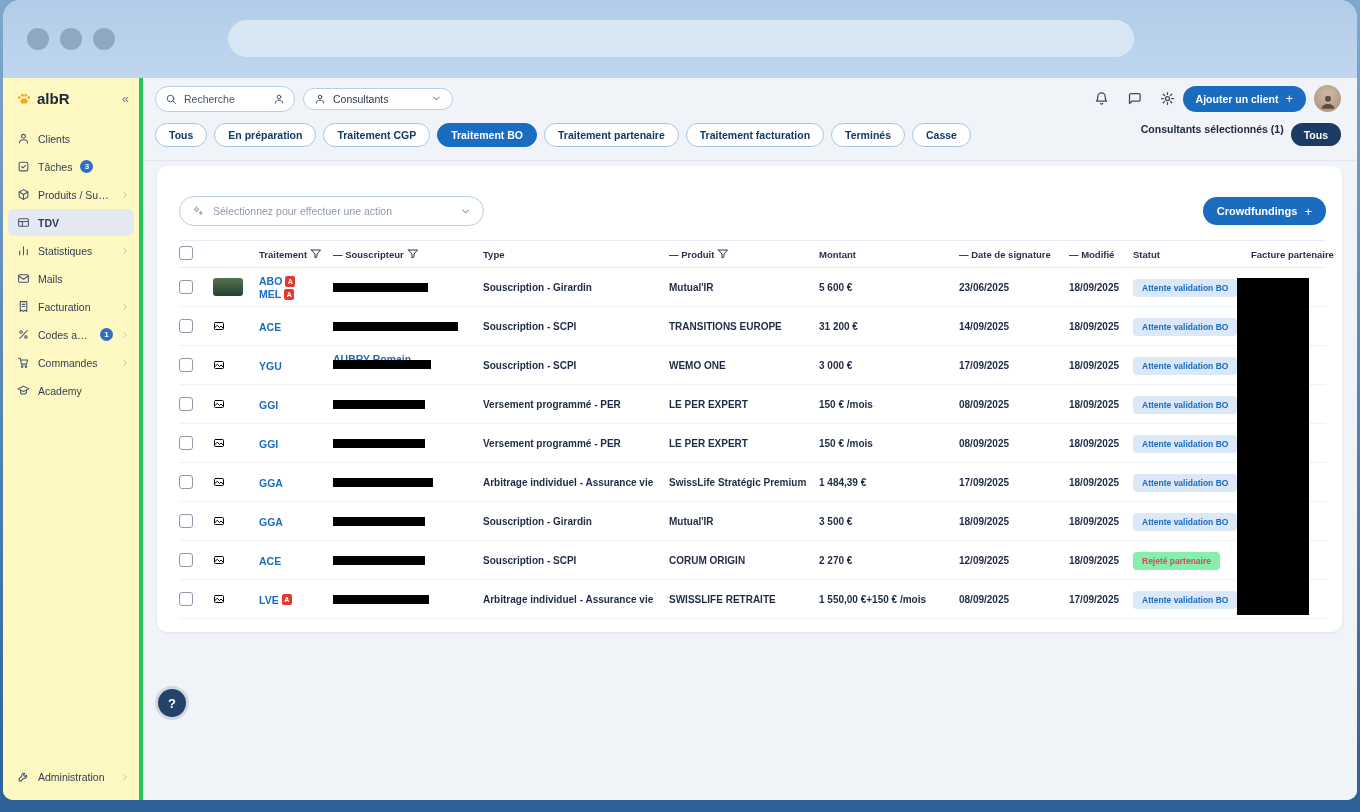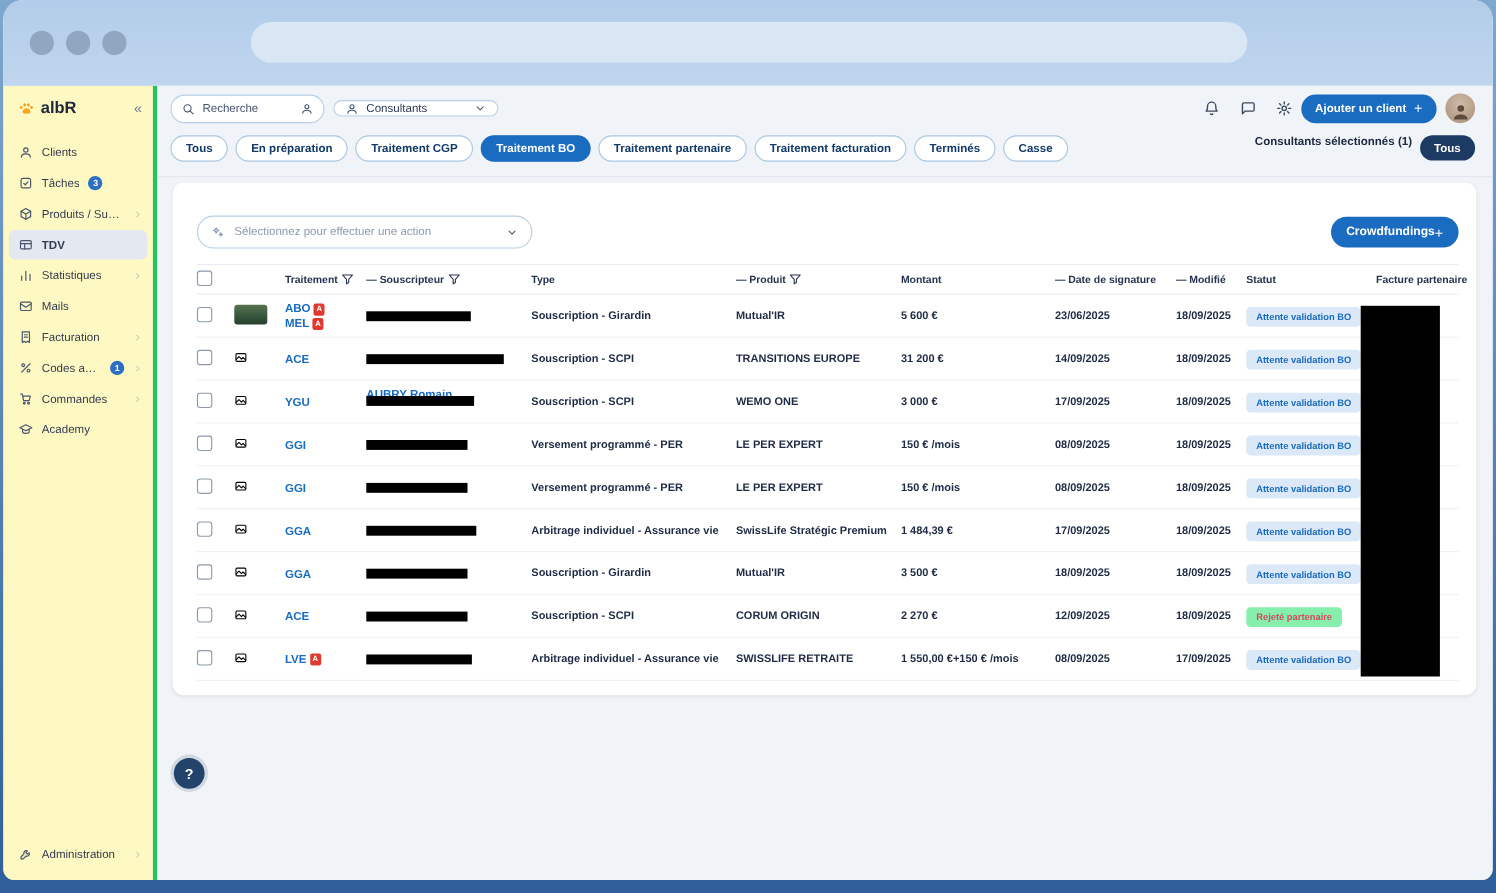--- a/index.html
+++ b/index.html
@@ -25,21 +25,21 @@
   .side-badge{background:#2f6fc1;color:#fff;font-size:8px;min-width:13px;height:13px;border-radius:7px;display:inline-flex;align-items:center;justify-content:center;font-weight:bold;flex:0 0 auto}
   .side-chev{margin-left:auto;width:8px!important;height:8px!important;color:#98a4b6!important;flex:0 0 8px!important}
   .side-bottom{margin-top:auto}
   
   .main{flex:1;display:flex;flex-direction:column;position:relative;min-width:0;background:#f0f3f7}
   .header{padding:7px 16px 13px 12px;border-bottom:1px solid #e2e7ee}
   .hrow1{display:flex;align-items:center;gap:8px}
   .search-pill{display:flex;align-items:center;gap:7px;width:140px;height:26px;border:1px solid #b7cfe6;border-radius:14px;background:#fff;padding:0 9px}
   .search-pill input{border:none;outline:none;flex:1;min-width:0;font-size:10.5px;color:#3c4a61;font-family:"Liberation Sans",sans-serif;background:transparent}
   .search-pill input::placeholder{color:#45546e}
-  .select-pill{display:flex;align-items:center;gap:7px;width:150px;height:15px;border:1px solid #b7cfe6;border-radius:14px;background:#fff;padding:0 10px;font-size:10.5px;color:#2d3a55;cursor:pointer}
+  .select-pill{display:flex;align-items:center;gap:7px;width:150px;height:22px;border:1px solid #b7cfe6;border-radius:14px;background:#fff;padding:0 10px;font-size:10.5px;color:#2d3a55;cursor:pointer}
   .select-pill .caret{margin-left:auto}
   .tb-icons{margin-left:auto;display:flex;align-items:center;gap:18px}
   .btn{border:none;cursor:pointer;font-family:"Liberation Sans",sans-serif;display:inline-flex;align-items:center;justify-content:center;font-weight:bold}
   .btn-primary{background:#1a6cc0;color:#fff;border-radius:14px;height:26px;font-size:10.5px;padding:0 13px;gap:7px}
   .plus{font-size:13px;font-weight:normal}
   .avatar{width:27px;height:27px;border-radius:50%;background:radial-gradient(circle at 50% 35%,#cdbba7,#a98f78);overflow:hidden;display:flex;align-items:flex-end;justify-content:center;cursor:pointer}
   .avatar .icn{width:20px;height:20px;color:#5d4c3e}
   .avatar svg{fill:#5d4c3e!important;stroke:none!important}
   .hrow2{display:flex;gap:7px;margin-top:11px}
   .tab{background:#fff;border:1px solid #a9c6e0;color:#123a66;border-radius:13px;height:24px;padding:0 13px;font-size:10.5px;font-weight:bold;cursor:pointer;font-family:"Liberation Sans",sans-serif;white-space:nowrap}
@@ -53,21 +53,21 @@
   .results{margin-left:auto;font-size:10.5px;font-weight:bold;color:#1c2740}
   .x{width:10px;height:10px;color:#2b3a55;cursor:pointer;margin-right:6px}
   .btn-filtres{background:#1a6cc0;color:#fff;border-radius:14px;height:27px;font-size:11px;padding:0 17px}
   .dl{width:15px;height:15px;color:#2b3a55;cursor:pointer}
   
   .card{margin:5px 15px 0 14px;height:466px;background:#fff;border-radius:10px;box-shadow:0 1px 3px rgba(16,42,67,.07);position:relative;padding:30px 16px 0 22px}
   .card-top{display:flex;align-items:center}
   .bulk{width:305px;height:30px;border:1px solid #b7cde4;border-radius:16px;display:flex;align-items:center;gap:9px;padding:0 12px;color:#8d9aae;font-size:10.5px;background:#fff;cursor:pointer}
   .bulk .caret{margin-left:auto;color:#44506a}
   .sparkle{width:14px;height:14px;color:#6f97c4}
-  .btn-crowd{margin-left:auto;background:#1a6cc0;color:#fff;border-radius:15px;height:28px;font-size:11px;padding:0 14px;}
+  .btn-crowd{margin-left:auto;background:#1a6cc0;color:#fff;border-radius:15px;height:28px;font-size:11px;padding:0 14px;gap:7px}
   .grid{display:grid;grid-template-columns:34px 46px 74px 150px 186px 150px 140px 110px 64px 118px 1fr;align-items:center}
   .thead{height:28px;margin-top:14px;border-top:1px solid #e8ecf1;border-bottom:1px solid #e8ecf1;font-size:9.5px;font-weight:bold;color:#26334f}
   .th{display:flex;align-items:center;white-space:nowrap}
   .funnel{width:9px;height:9px;margin-left:3px;color:#26334f;cursor:pointer}
   .trow{height:39px;border-bottom:1px solid #eef1f5;font-size:10.5px}
   .cell{min-width:0}
   .checkbox{display:inline-block;width:14px;height:14px;border:1.5px solid #8b99ad;border-radius:3px;background:#fff;cursor:pointer}
   .thumb{display:inline-block;width:30px;height:18px;border-radius:3px;background:linear-gradient(180deg,#55734f 0%,#39573e 55%,#25402e 100%)}
   .imgph{width:17px;height:17px;color:#a9b4c4}
   .col-codes{display:flex;flex-direction:column;gap:1px}

